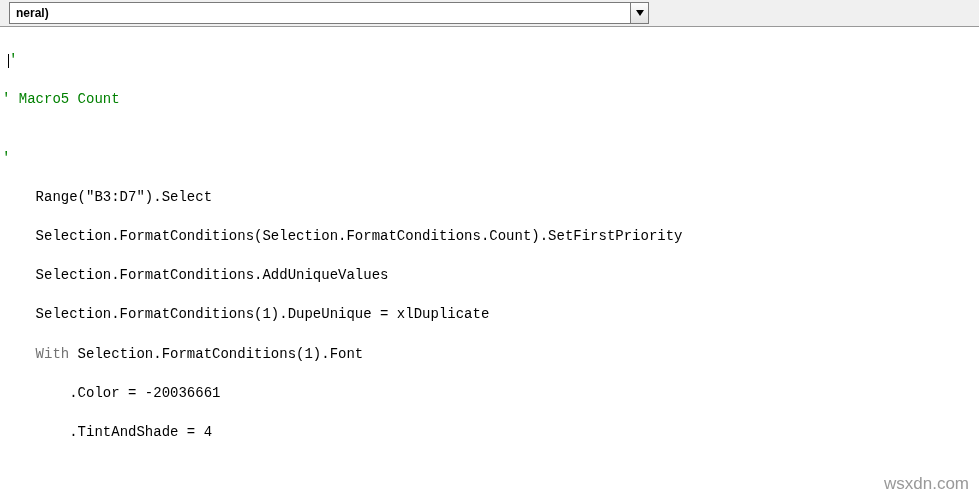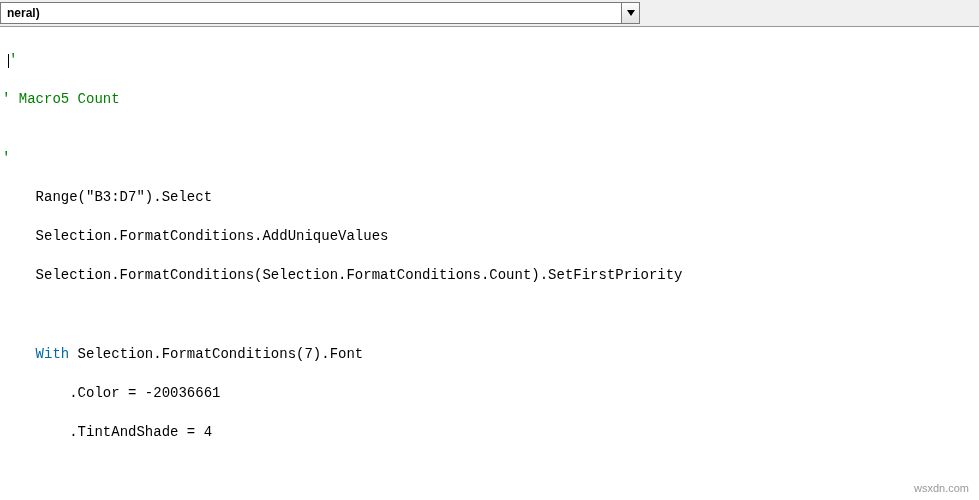--- a/index.html
+++ b/index.html
@@ -23,21 +23,21 @@
       display: flex;
       align-items: center;
       background: #fff;
       border: 1px solid #7a7a7a;
       height: 22px;
       font-family: Tahoma, Arial, sans-serif;
       font-size: 12px;
     }
     .combo.object {
       flex: 0 0 640px;
-      margin-left: 0;
+      margin-left: 9px;
     }
     .combo.proc {
       flex: 1;
     }
     .combo-value {
       flex: 1;
       padding: 2px 6px;
       font-weight: bold;
       white-space: nowrap;
       overflow: hidden;
@@ -60,28 +60,28 @@
     .line { display: block; }
     .caret {
       display: inline-block;
       width: 1px;
       height: 14px;
       background: #000;
       vertical-align: text-bottom;
       margin-left: 6px;
     }
     .c-comment { color: #008000; }
-    .c-keyword { color: #0369a1; }
+    .c-keyword { color: #737373; }
     .c-default { color: #000; }
     .watermark {
       position: absolute;
       bottom: 6px;
       right: 10px;
       font-family: Arial, sans-serif;
-      font-size: 11px;
+      font-size: 17px;
       color: #999;
     }
   </style>
 </head>
 <body>
 
 <div class="top-bar">
   <div class="combo object">
     <div class="combo-value">neral)</div>
     <div class="combo-arrow">
@@ -91,24 +91,24 @@
     </div>
   </div>
 </div>
 
 <div class="code-area">
 <span class="line"><span class="caret"></span><span class="c-comment">'</span></span>
 <span class="line"><span class="c-comment">' Macro5 Count</span></span>
 <span class="line"><span class="c-default"></span></span>
 <span class="line"><span class="c-comment">'</span></span>
 <span class="line"><span class="c-default">    </span><span class="c-default">Range("B3:D7").Select</span></span>
+<span class="line"><span class="c-default">    </span><span class="c-default">Selection.FormatConditions(Selection.FormatConditions.Count).SetFirstPriority</span></span>
 <span class="line"><span class="c-default">    </span><span class="c-default">Selection.FormatConditions.AddUniqueValues</span></span>
-<span class="line"><span class="c-default">    </span><span class="c-default">Selection.FormatConditions(Selection.FormatConditions.Count).SetFirstPriority</span></span>
-<span class="line"><span class="c-default">    </span></span>
-<span class="line"><span class="c-default">    </span><span class="c-keyword">With</span><span class="c-default"> Selection.FormatConditions(7).Font</span></span>
+<span class="line"><span class="c-default">    </span><span class="c-default">Selection.FormatConditions(1).DupeUnique = xlDuplicate</span></span>
+<span class="line"><span class="c-default">    </span><span class="c-keyword">With</span><span class="c-default"> Selection.FormatConditions(1).Font</span></span>
 <span class="line"><span class="c-default">        </span><span class="c-default">.Color = -20036661</span></span>
 <span class="line"><span class="c-default">        </span><span class="c-default">.TintAndShade = 4</span></span>
 
 
 
 
 
 
 
 

